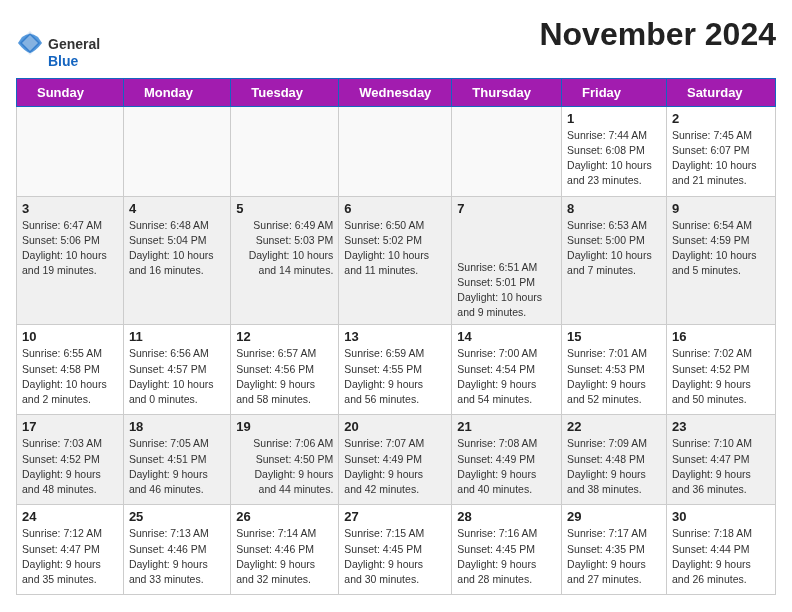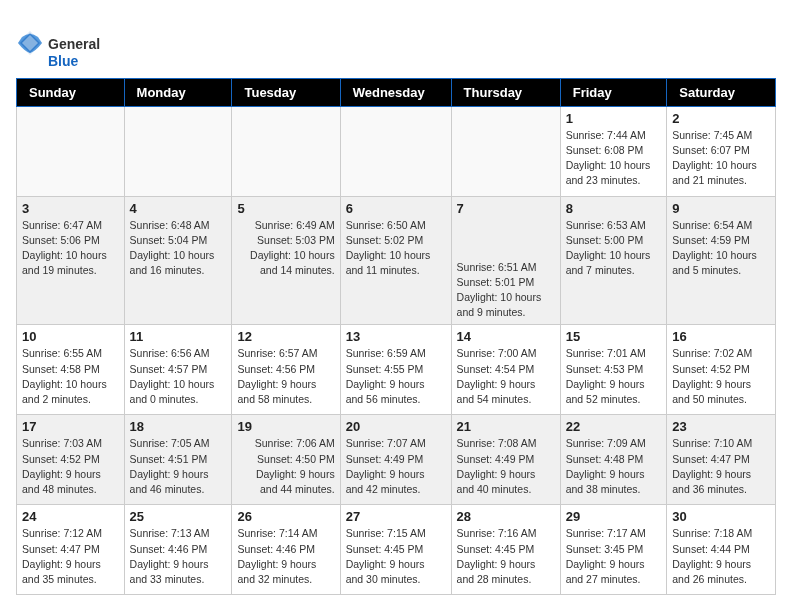--- a/index.html
+++ b/index.html
@@ -45,24 +45,24 @@
     .location {
       font-size: 14px;
       color: #555;
     }
     .calendar {
       width: 100%;
       border-collapse: collapse;
       border: 1px solid #ccc;
     }
     .calendar th {
-      background-color: #000000;
+      background-color: #a21caf;
       color: #fff;
       font-size: 13px;
-      padding: 6px 12px;
+      padding: 6px 20px;
       text-align: left;
       border: 1px solid #1565c0;
     }
     .calendar td {
       vertical-align: top;
       border: 1px solid #ccc;
       padding: 4px 5px;
       font-size: 10.5px;
       color: #333;
       width: 113px;
@@ -101,20 +101,21 @@
       <path d="M6,8 Q14,2 22,8 L26,14 Q20,22 14,24 Q8,22 2,14 Z" fill="#1976d2" opacity="0.7"></path>
       <path d="M14,4 L24,14 L14,24 L4,14 Z" fill="#1565c0" opacity="0.5"></path>
       <polygon points="14,6 22,14 14,22 6,14" fill="#fff" opacity="0.4"></polygon>
     </svg>
     <div class="logo-text">
       <span class="logo-general">General</span>
       <span class="logo-blue">Blue</span>
     </div>
   </div>
   <div class="title-area">
+    <div class="month-title">November 2024</div>
   </div>
 </div>
 
 <table class="calendar">
   <thead>
     <tr>
     <th>Sunday</th>
         <th>Monday</th>
         <th>Tuesday</th>
         <th>Wednesday</th>
@@ -330,21 +331,21 @@
         <td>
           <div class="day-number">28</div>
           <div class="day-info" style="white-space: pre-line;">Sunrise: 7:16 AM
 Sunset: 4:45 PM
 Daylight: 9 hours
 and 28 minutes.</div>
         </td>
         <td>
           <div class="day-number">29</div>
           <div class="day-info" style="white-space: pre-line;">Sunrise: 7:17 AM
-Sunset: 3:45 PM
+Sunset: 4:35 PM
 Daylight: 9 hours
 and 27 minutes.</div>
         </td>
         <td>
           <div class="day-number">30</div>
           <div class="day-info" style="white-space: pre-line;">Sunrise: 7:18 AM
 Sunset: 4:44 PM
 Daylight: 9 hours
 and 26 minutes.</div>
         </td>

